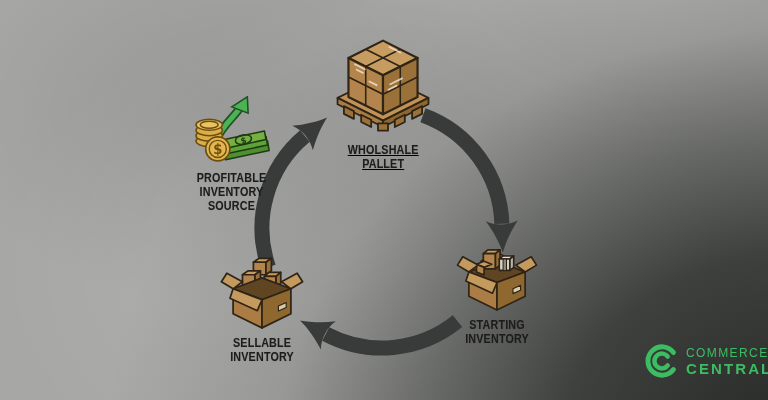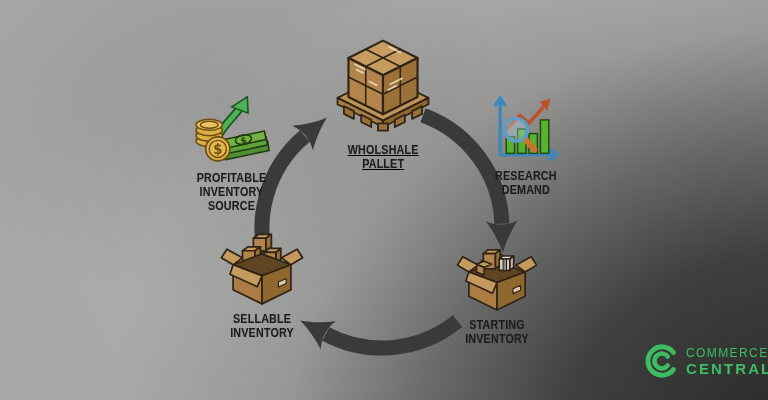--- a/index.html
+++ b/index.html
@@ -52,21 +52,21 @@
     color: #1d1d1d;
     text-align: center;
     white-space: pre-line;
     transform: scaleX(0.86);
     text-shadow: 0 0 1px rgba(0,0,0,0.25);
   }
 
   .node-pallet     { left: 383px; top: 36px; text-decoration: underline; }
   .node-research   { left: 526px; top: 88px; }
   .node-starting   { left: 497px; top: 240px; }
-  .node-sellable   { left: 262px; top: 232px; }
+  .node-sellable   { left: 262px; top: 256px; }
   .node-profitable { left: 231px; top: 96px; }
 
   .brand {
     position: absolute;
     left: 644px;
     top: 341px;
     display: flex;
     align-items: center;
     gap: 7px;
   }
@@ -129,47 +129,20 @@
           <path d="M36,33.5 L36,76.5 M74,33.5 L74,76.5"></path>
         </g>
 
         <path d="M24,31 l11,5.5 M26,37 l7,3.5 M63,53 l13,-6.5 M61,59 l9,-4.5 M62,12 l12,6 M40,50 l8,4" stroke="#ecdfc4" stroke-width="2" fill="none" stroke-linecap="round" opacity="0.85"></path>
       </svg>
     </div>
     <div class="label">WHOLSHALE
 PALLET</div>
   </div>
 
-  <div class="node node-research">
-    <div class="icon-wrap">
-      <svg width="76" height="76" viewBox="0 0 100 100">
-
-        <g stroke="#3e87bb" stroke-width="4.5" fill="none" stroke-linecap="round" stroke-linejoin="round">
-          <path d="M16,88 L16,16 M16,88 L88,88"></path>
-          <path d="M10,22 L16,13 L22,22"></path>
-          <path d="M82,82 L91,88 L82,94"></path>
-        </g>
-
-        <g stroke="#1d4d12" stroke-width="2">
-          <rect x="24" y="64" width="11" height="22" fill="#58b32c"></rect>
-          <rect x="39" y="54" width="11" height="32" fill="#58b32c"></rect>
-          <rect x="54" y="60" width="11" height="26" fill="#58b32c"></rect>
-          <rect x="69" y="42" width="11" height="44" fill="#58b32c"></rect>
-        </g>
-
-        <path d="M24,54 L42,36 L54,46 L72,26" fill="none" stroke="#bf4f2c" stroke-width="4.5" stroke-linecap="round" stroke-linejoin="round"></path>
-        <polygon points="68,18 82,14 78,30" fill="#bf4f2c"></polygon>
-
-        <line x1="48" y1="66" x2="61" y2="81" stroke="#c8762f" stroke-width="8" stroke-linecap="round"></line>
-        <circle cx="37" cy="55" r="15" fill="rgba(180,212,233,0.35)" stroke="#5b9fc9" stroke-width="4.5"></circle>
-      </svg>
-    </div>
-    <div class="label">RESEARCH
-DEMAND</div>
-  </div>
 
   <div class="node node-starting">
     <div class="icon-wrap">
       <svg width="84" height="73" viewBox="0 0 110 96">
         <g stroke="#2f2416" stroke-width="2.2" stroke-linejoin="round">
 
           <polygon points="34,28 55,16 76,28 55,36" fill="#b98d52"></polygon>
 
           <polygon points="18,42 55,28 92,42 55,56" fill="#5f4522"></polygon>
 

